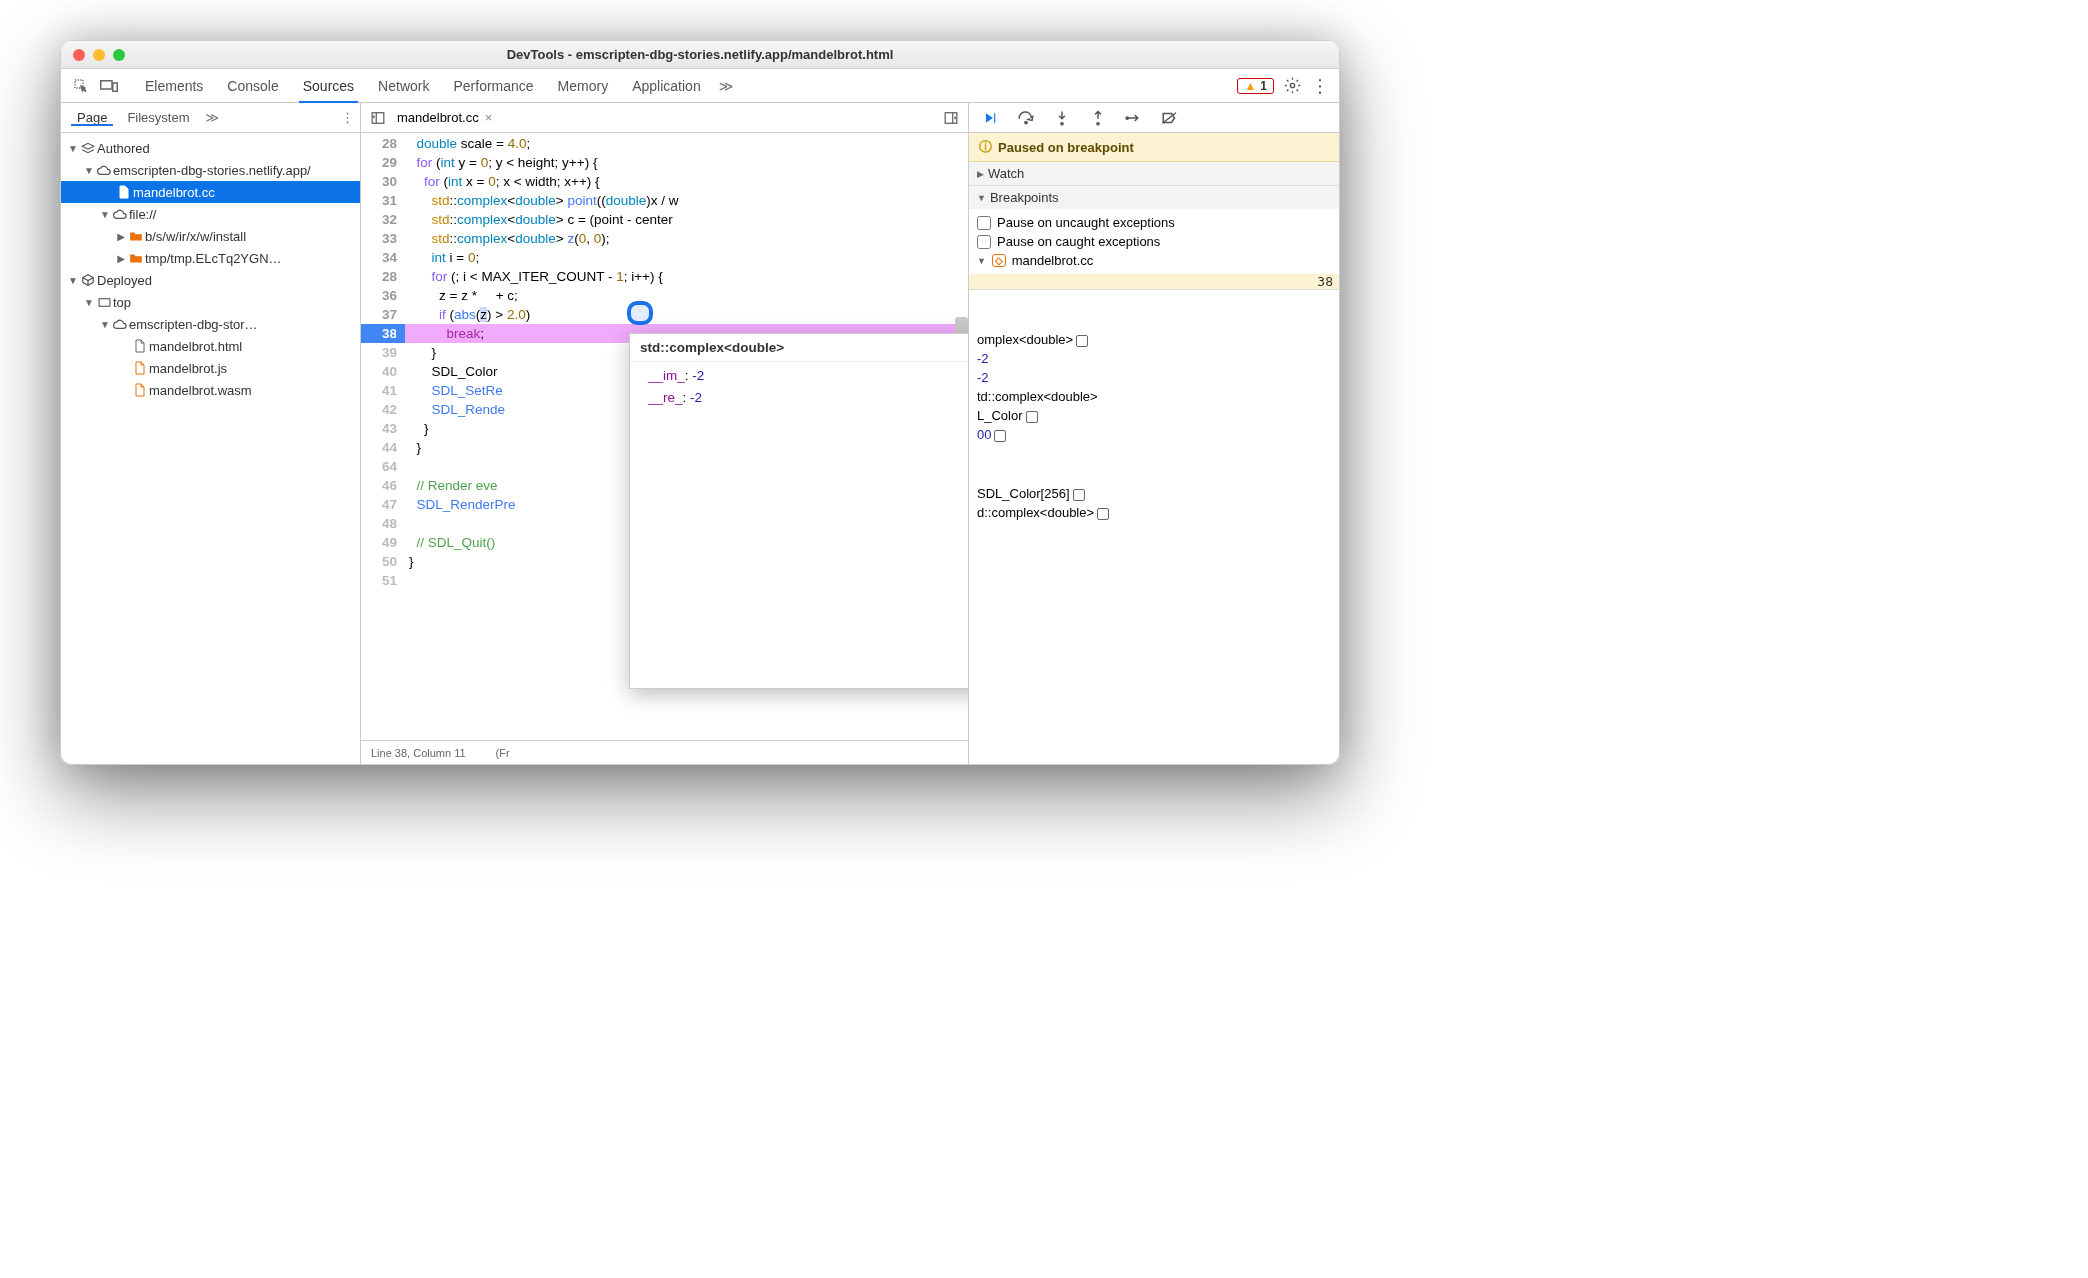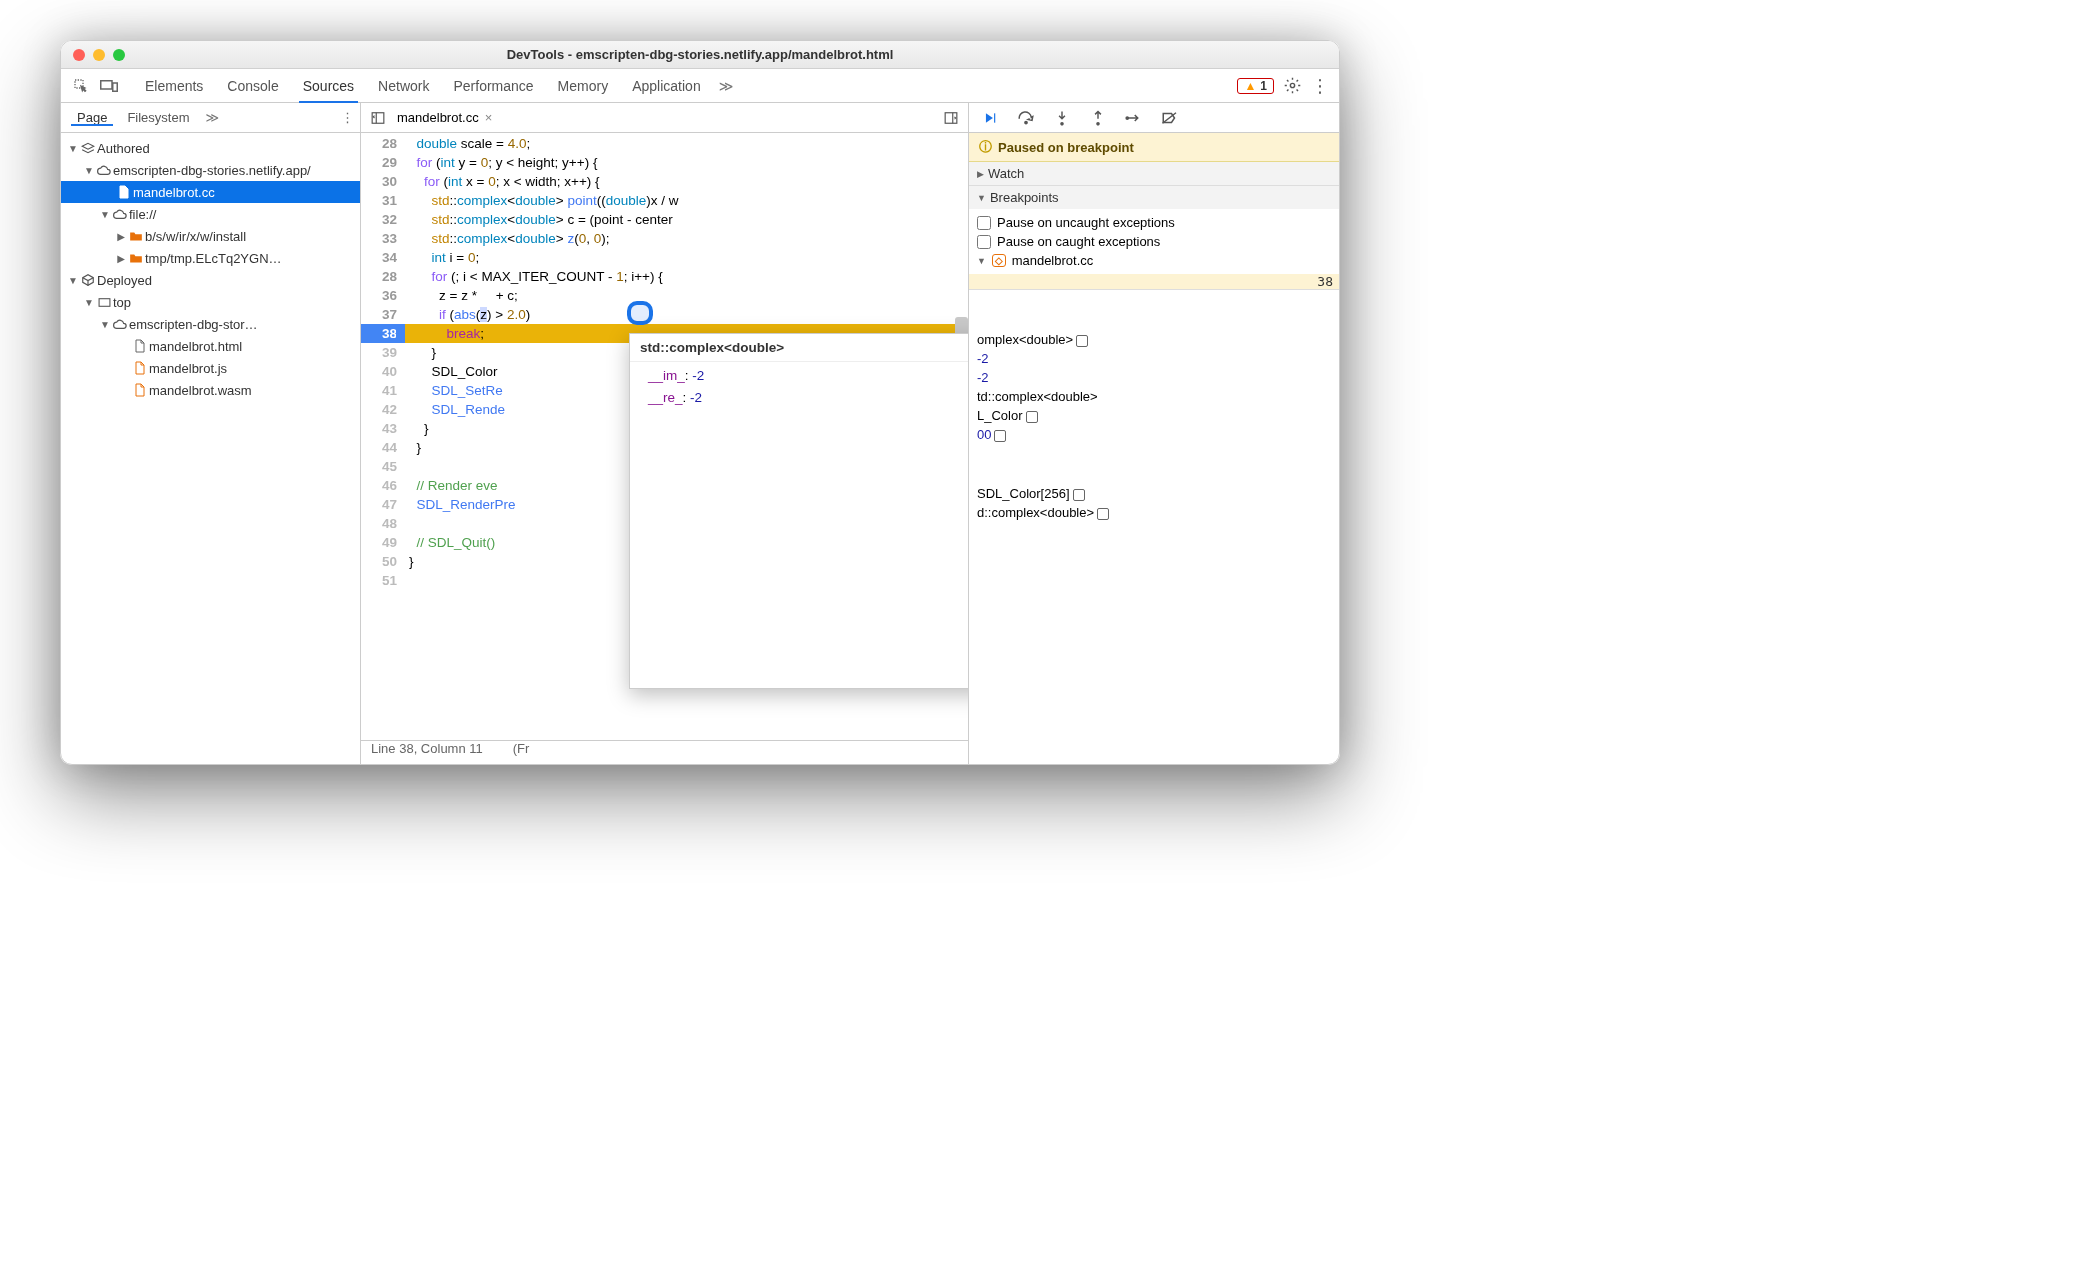--- a/index.html
+++ b/index.html
@@ -44,29 +44,29 @@
 .edicon{color:#555;padding:0 4px}
 .edicon.r{margin-left:auto}
 .code { flex:1; display:flex; font-family:ui-monospace,Menlo,Consolas,monospace; font-size:13.5px; overflow:hidden; position:relative; }
 .gut { width:44px; text-align:right; color:#999; padding-top:1px;font-weight:bold; }
 .gut .ln{height:19px;line-height:19px;padding-right:8px}
 .gut .ln.bp{background:#4285f4;color:#fff;position:relative}
 .gut .ln.bp::after{content:"";position:absolute;right:-9px;top:0;border:9.5px solid transparent;border-left-color:#4285f4}
 .gut .ln.dim{color:#bbb}
 .src{flex:1;padding-top:1px;overflow:hidden;position:relative}
 .src .cl{height:19px;line-height:19px;white-space:pre;padding-left:4px}
-.src .cl.hl{background:#eab308}
+.src .cl.hl{background:#f0abfc}
 .kw{color:#8b5cf6}.ty{color:#0184bc}.nm{color:#986801}.fn{color:#4078f2}.cm{color:#50a14f}.ns{color:#c18401}.br{color:#a626a4}
 .hoverhl{position:absolute;border:4px solid #1a73e8;border-radius:10px;background:rgba(66,133,244,.15)}
 .tooltip{position:absolute;background:#fff;border:1px solid #ccc;box-shadow:0 6px 20px rgba(0,0,0,.25);font-family:ui-monospace,Menlo,Consolas,monospace;font-size:13.5px;min-width:480px}
 .tooltip .th{padding:6px 10px;border-bottom:1px solid #eee;font-weight:600;color:#333}
 .tooltip .tb{padding:6px 18px 10px}
 .tooltip .tr{height:22px}
 .tooltip .tk{color:#881391}.tooltip .tv{color:#1a1aa6}
-.statusbar{height:24px;border-top:1px solid #ccc;display:flex;font-size:13px;color:#666;padding:0 10px;gap:30px}
+.statusbar{height:24px;border-top:1px solid #ccc;display:flex;align-items:center;font-size:11px;color:#666;padding:0 10px;gap:30px}
 .debug { width:370px; display:flex; flex-direction:column; font-size:13px; }
 .dctrl { height:30px; border-bottom:1px solid #ccc; display:flex; align-items:center; gap:14px; padding:0 10px; color:#555; }
 .dctrl .ic{display:flex;align-items:center;justify-content:center;width:22px}
 .dctrl .resume svg{fill:#1a73e8}
 .paused{background:#fdf3d3;color:#5f4b00;padding:5px 10px;display:flex;align-items:center;gap:6px;font-weight:700;border-bottom:1px solid #e6d98a}
 .paused .pi{color:#c29c00}
 .sect{border-bottom:1px solid #ddd}
 .sh{padding:4px 8px;display:flex;align-items:center;gap:4px;background:#f3f3f3;color:#333}
 .sh .tg{font-size:9px;color:#666}
 .sbody{padding:4px 8px}
@@ -290,21 +290,21 @@
             <div class="ln">28</div>
             <div class="ln">36</div>
             <div class="ln">37</div>
             <div class="ln bp">38</div>
             <div class="ln dim">39</div>
             <div class="ln dim">40</div>
             <div class="ln dim">41</div>
             <div class="ln dim">42</div>
             <div class="ln dim">43</div>
             <div class="ln dim">44</div>
-            <div class="ln dim">45</div>
+            <div class="ln dim">64</div>
             <div class="ln dim">46</div>
             <div class="ln dim">47</div>
             <div class="ln dim">48</div>
             <div class="ln dim">49</div>
             <div class="ln dim">50</div>
             <div class="ln dim">51</div>
           </div>
         <div class="src" id="source">
           <div class="scroll-thumb" style="top:184px;height:20px"></div>
         <div class="cl">  <span class="ty">double</span> scale = <span class="nm">4.0</span>;</div>

